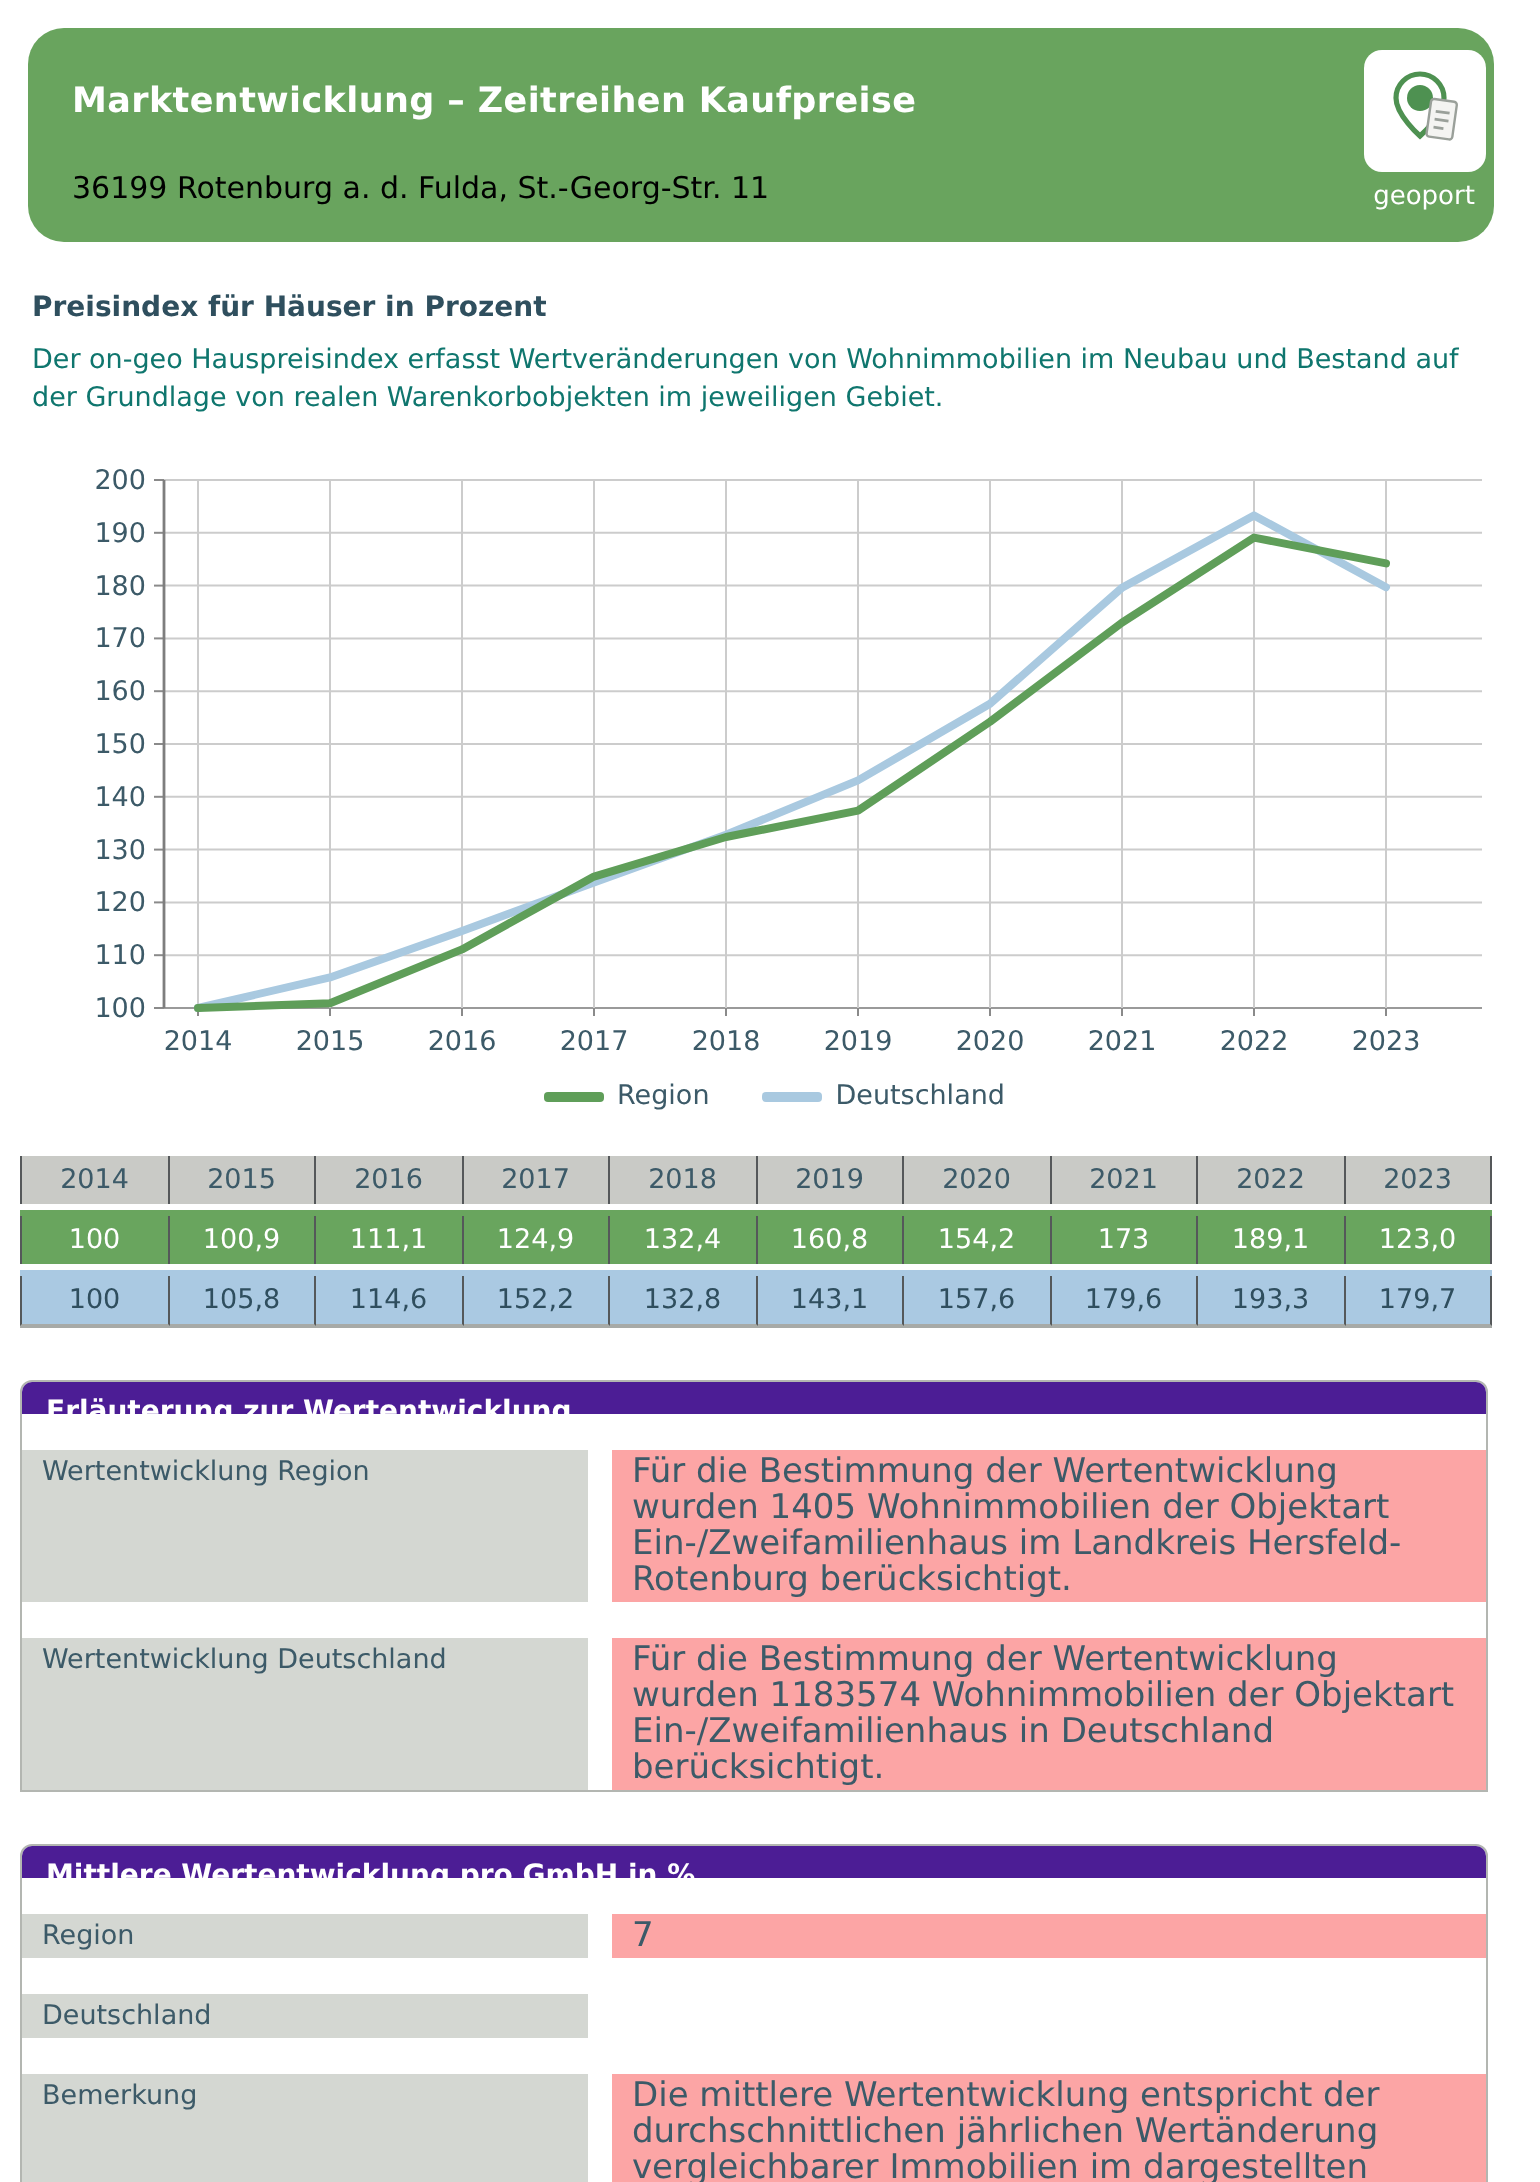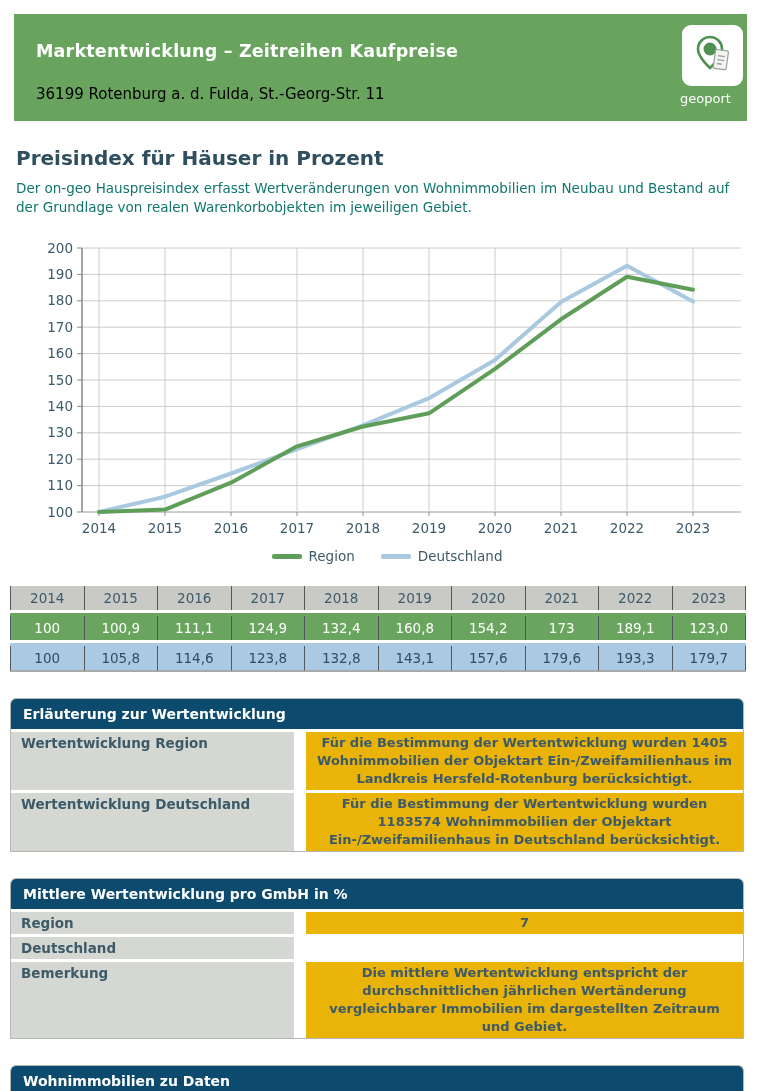--- a/index.html
+++ b/index.html
@@ -5,39 +5,39 @@
   * { box-sizing: border-box; }
   html,body { margin:0; padding:0; }
   body {
     width:770px; height:1091px; overflow:hidden; background:#ffffff;
     font-family:"DejaVu Sans","Liberation Sans",sans-serif;
     color:#3c5a68;
   }
   
   .header-box {
     position:relative; margin:14px 9px 0 14px; width:733px; height:107px;
-    background:#69a45e; border-radius:0;
+    background:#69a45e; border-radius:18px;
   }
   .header-title {
     position:absolute; left:22px; top:27px;
     font-size:17.5px; font-weight:bold; color:#ffffff; letter-spacing:.2px;
   }
   .header-subtitle {
     position:absolute; left:22px; top:71px;
     font-size:15px; color:#000000;
   }
-  .logo { position:absolute; right:3px; top:11px; width:64px; text-align:left; }
+  .logo { position:absolute; right:3px; top:11px; width:64px; text-align:center; }
   .logo-card {
     width:61px; height:61px; background:#ffffff; border-radius:9px;
     margin:0 auto; display:flex; align-items:center; justify-content:center;
   }
   .logo-text { color:#ffffff; font-size:13px; margin-top:5px; }
 
   
-  .intro-heading { margin:25px 0 0 16px; font-size:20px; font-weight:bold; color:#2f4f5e; }
+  .intro-heading { margin:25px 0 0 16px; font-size:14px; font-weight:bold; color:#2f4f5e; }
   .intro-body { margin:9px 0 0 16px; width:724px; font-size:13.5px; line-height:19px; color:#0f766e; }
 
   
   .chart-wrap { margin:23px 0 0 4px; }
   svg text { font-family:"DejaVu Sans","Liberation Sans",sans-serif; font-size:13.5px; fill:#3c5a68; }
   .legend { display:flex; justify-content:center; align-items:center; gap:26px; margin-top:8px; font-size:13.5px; }
   .legend-item { display:flex; align-items:center; gap:7px; }
   .legend-swatch { width:30px; height:5px; border-radius:2px; }
 
   
@@ -51,29 +51,29 @@
   .yt-head  { background:#c9cac6; color:#3c5a68; }
   .yt-region{ background:#69a55e; color:#ffffff; margin-top:3px; }
   .yt-de    { background:#aac9e2; color:#2f4e5e; margin-top:3px; border-bottom:1px solid #a7aaa7; }
 
   
   .section {
     margin:26px 0 0 10px; width:734px; background:#ffffff;
     border:1px solid #b3b6b1; border-radius:6px 6px 0 0;
   }
   .section-header {
-    height:30px; background:#0c4a6e; color:#ffffff; font-weight:bold;
+    height:16px; background:#4c1d95; color:#ffffff; font-weight:bold;
     font-size:14px; line-height:30px; padding-left:12px; border-radius:5px 5px 0 0;
   }
-  .section-row { display:flex; gap:12px; margin-top:3px;font-weight:bold; }
+  .section-row { display:flex; gap:12px; margin-top:18px; }
   .section-label {
     width:283px; flex:0 0 283px; background:#d4d7d2;
     padding:2px 10px; font-size:13.5px; line-height:18px;
   }
-  .section-value { flex:1; background:#eab308; padding:2px 10px; font-size:13px; line-height:18px;text-align:center; }
+  .section-value { flex:1; background:#fca5a5; padding:2px 10px; font-size:17px; line-height:18px; }
   .section.last { border-bottom:2px solid #6c8899; }
 </style>
 </head>
 <body>
 
 <div class="header-box">
   <div class="header-title">Marktentwicklung – Zeitreihen Kaufpreise</div>
   <div class="header-subtitle">36199 Rotenburg a. d. Fulda, St.-Georg-Str. 11</div>
   <div class="logo">
     <div class="logo-card">
@@ -198,21 +198,21 @@
       <div class="yt-cell yt-region">160,8</div>
       <div class="yt-cell yt-region">154,2</div>
       <div class="yt-cell yt-region">173</div>
       <div class="yt-cell yt-region">189,1</div>
       <div class="yt-cell yt-region">123,0</div>
     </div>
     <div class="yt-row yt-de">
       <div class="yt-cell yt-de">100</div>
       <div class="yt-cell yt-de">105,8</div>
       <div class="yt-cell yt-de">114,6</div>
-      <div class="yt-cell yt-de">123,8</div>
+      <div class="yt-cell yt-de">152,2</div>
       <div class="yt-cell yt-de">132,8</div>
       <div class="yt-cell yt-de">143,1</div>
       <div class="yt-cell yt-de">157,6</div>
       <div class="yt-cell yt-de">179,6</div>
       <div class="yt-cell yt-de">193,3</div>
       <div class="yt-cell yt-de">179,7</div>
     </div>
   </div>
 
 <div id="sections-root">

